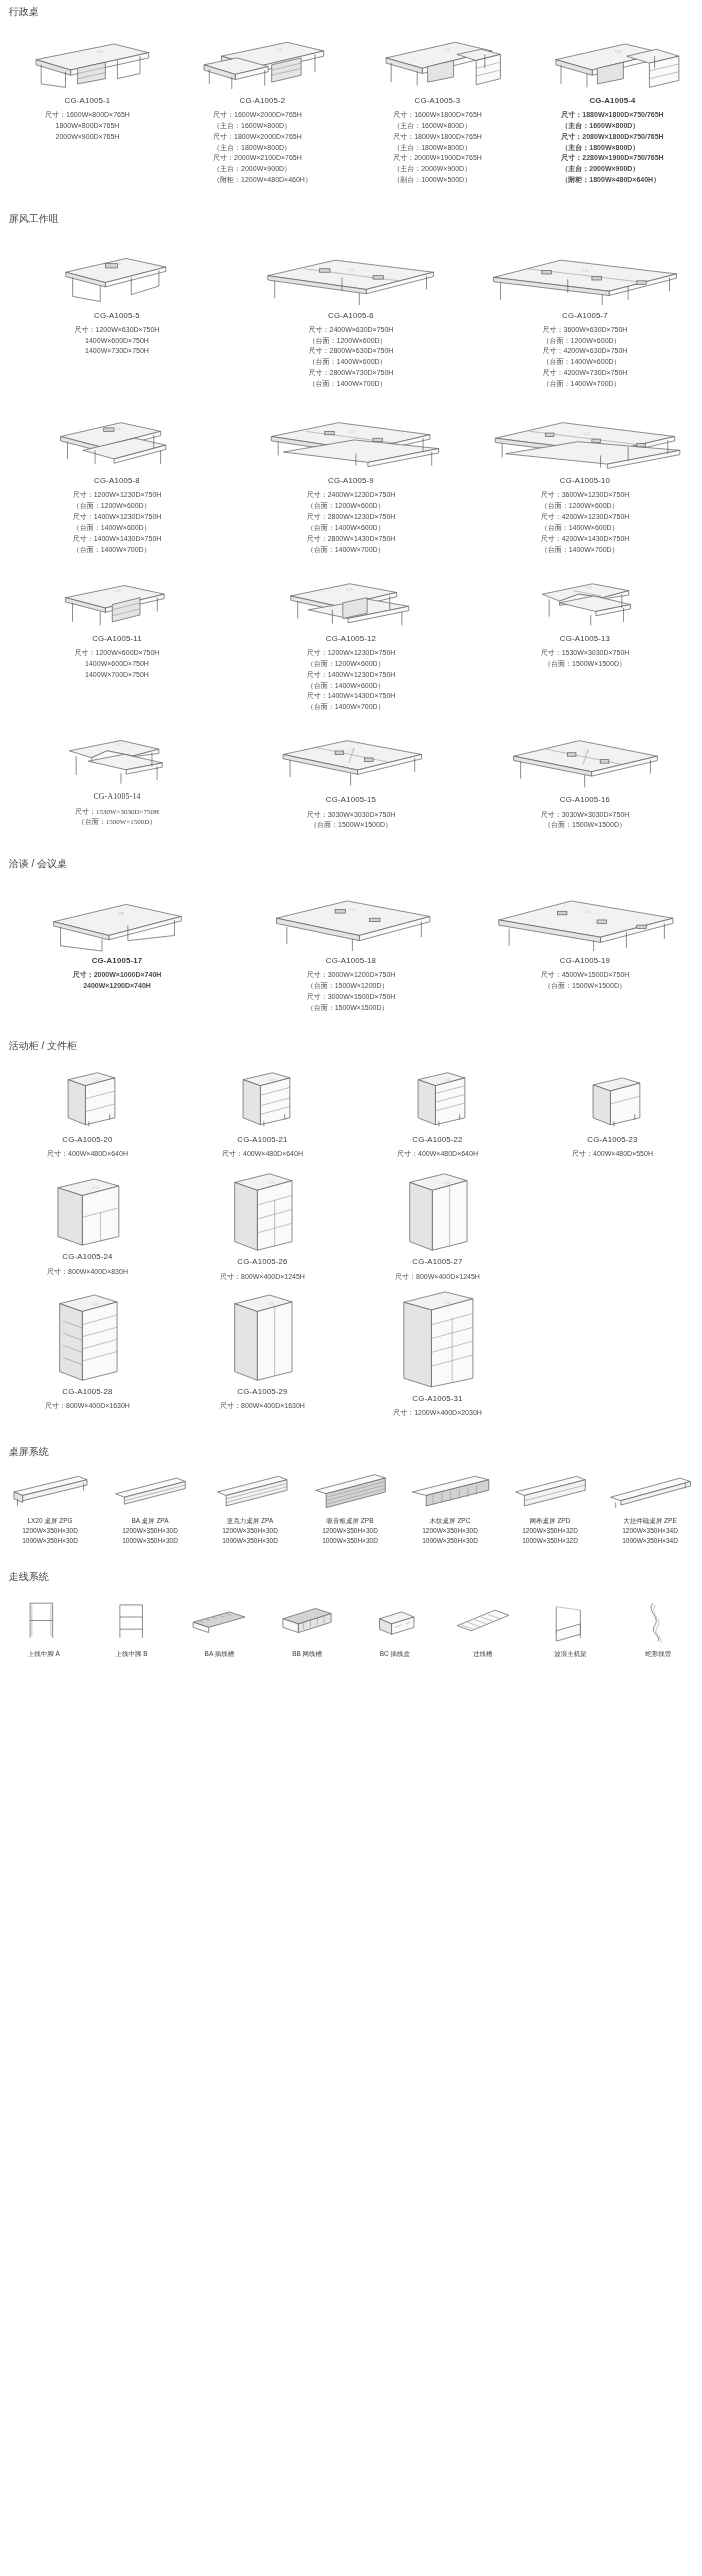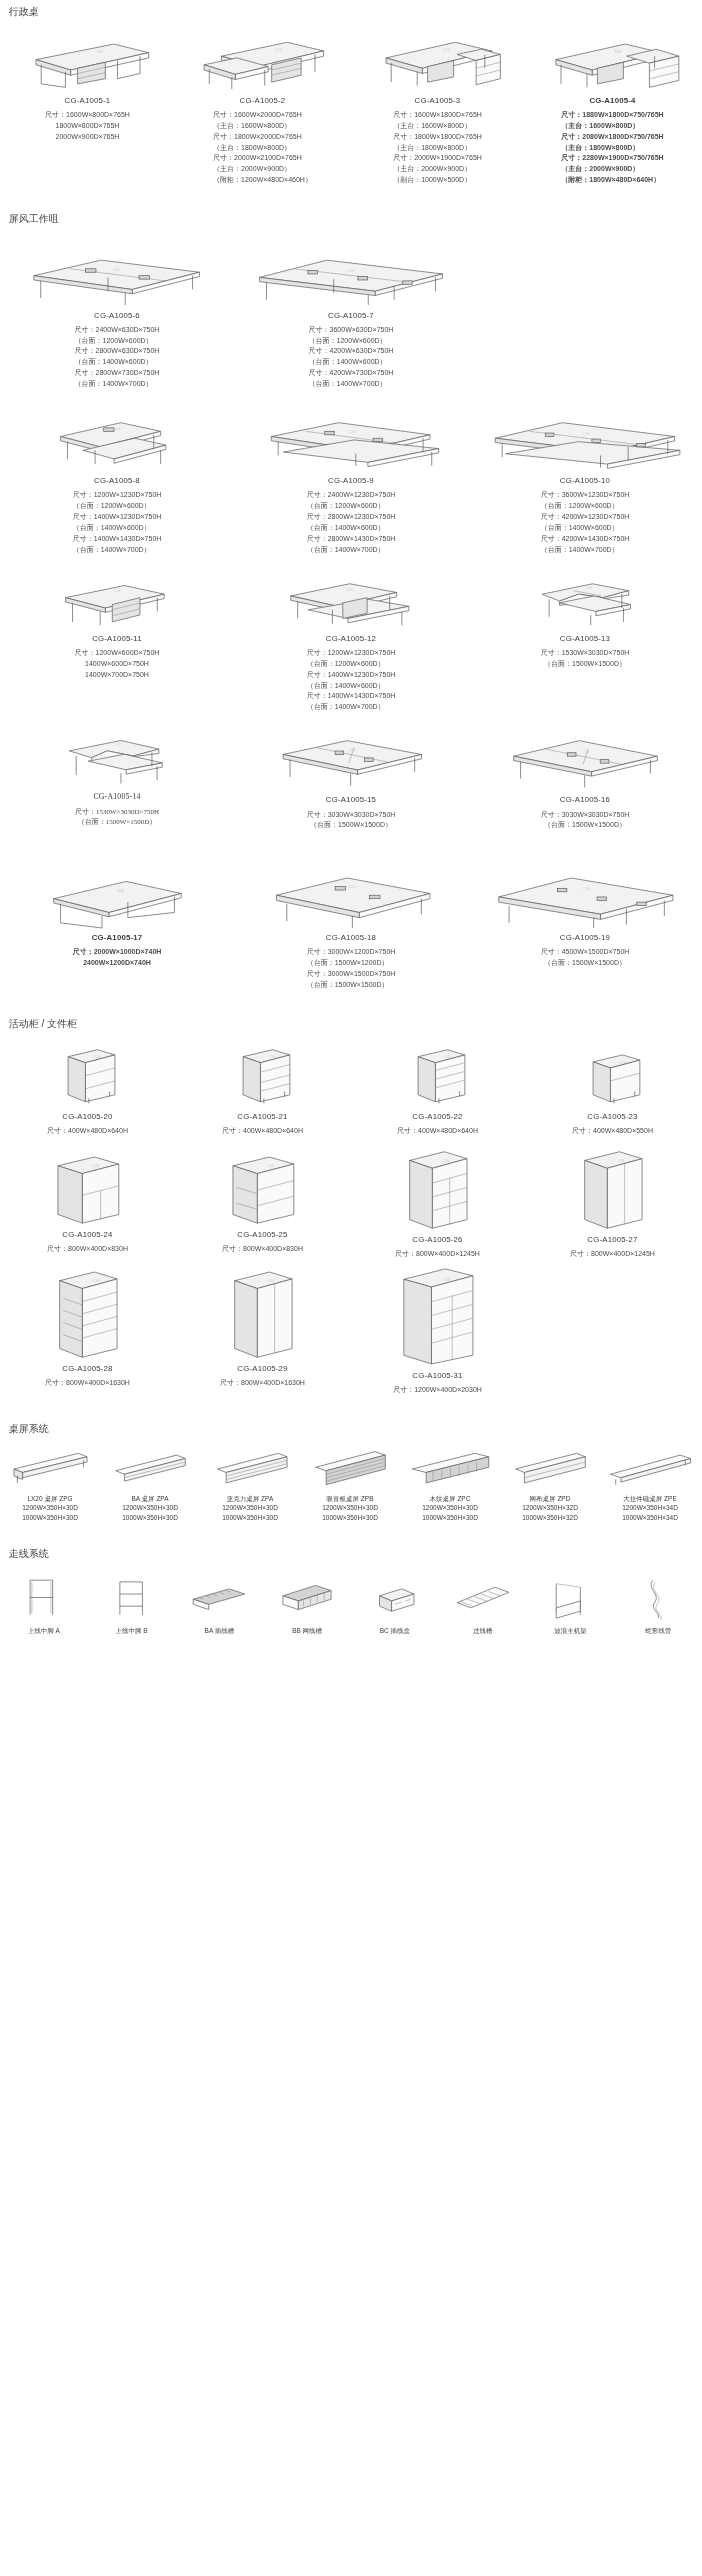--- a/index.html
+++ b/index.html
@@ -172,20 +172,37 @@
 
       </div>
     </div>
   </div>
 
   <div class="section">
     <div class="section-head">屏风工作咀</div>
     <div class="section-body">
 
       <div class="row">
+        <div class="cell" style="width:234px;">
+          <div class="img">
+            <svg width="173" height="69" viewBox="0 0 200 80" style="font-size:9px">
+              <polygon class="top" points="40,42 110,26 156,36 86,54"></polygon>
+              <polygon class="face" points="86,54 156,36 156,41 86,59"></polygon>
+              <polygon class="side" points="40,42 86,54 86,59 40,47"></polygon>
+              <path class="ln" d="M48,48 L48,70 M80,58 L80,76 M148,40 L148,58 M116,48 L116,68"></path>
+              <path class="ln" d="M48,70 L80,76 M116,68 L148,58"></path>
+              <rect class="dark" x="86" y="32" width="14" height="5"></rect>
+              <text class="wm" x="96" y="34">CG</text>
+            </svg>
+          </div>
+          <div class="code">CG-A1005-5</div>
+          <div class="spec">尺寸：1200W×630D×750H
+1400W×600D×750H
+1400W×730D×750H</div>
+        </div>
 
         <div class="cell" style="width:234px;">
           <div class="img">
             <svg width="199" height="69" viewBox="0 0 230 80" style="font-size:9px">
               <polygon class="top" points="18,46 96,28 210,42 132,62"></polygon>
               <polygon class="face" points="132,62 210,42 210,47 132,67"></polygon>
               <polygon class="side" points="18,46 132,62 132,67 18,51"></polygon>
               <path class="ln" d="M26,52 L26,72 M124,66 L124,80 M202,46 L202,62 M104,48 L104,64"></path>
               <path class="ln2" d="M60,38 L170,52"></path>
               <rect class="dark" x="78" y="38" width="12" height="4"></rect>
@@ -409,20 +426,21 @@
           <div class="code">CG-A1005-16</div>
           <div class="spec">尺寸：3030W×3030D×750H
 （台面：1500W×1500D）</div>
         </div>
       </div>
 
     </div>
   </div>
 
   <div class="section">
+    <div class="section-head">洽谈 / 会议桌</div>
     <div class="section-body">
       <div class="row">
         <div class="cell" style="width:234px;font-weight:bold;">
           <div class="img">
             <svg width="173" height="69" viewBox="0 0 200 80" style="font-size:9px">
               <polygon class="top" points="26,46 110,26 174,40 90,62"></polygon>
               <polygon class="face" points="90,62 174,40 174,45 90,67"></polygon>
               <polygon class="side" points="26,46 90,62 90,67 26,51"></polygon>
               <path class="ln" d="M34,52 L34,74 M82,66 L82,80 M166,44 L166,62 M112,50 L112,68"></path>
               <path class="ln" d="M34,74 L82,80 M112,68 L166,62"></path>
@@ -546,33 +564,20 @@
               <polygon class="side" points="16,18 44,27 44,84 16,74"></polygon>
               <path class="ln2" d="M44,52 L86,41 M65,46 L65,80"></path>
               <text class="wm" x="56" y="20">CG</text>
             </svg>
           </div>
           <div class="code">CG-A1005-24</div>
           <div class="spec">尺寸：800W×400D×830H</div>
         </div>
         <div class="cell" style="width:175px;">
           <div class="img">
-            <svg width="87" height="75" viewBox="0 0 100 86" style="font-size:9px">
-              <polygon class="top" points="16,18 58,8 86,16 44,27"></polygon>
-              <polygon class="face" points="44,27 86,16 86,74 44,84"></polygon>
-              <polygon class="side" points="16,18 44,27 44,84 16,74"></polygon>
-              <path class="ln2" d="M44,46 L86,35 M44,64 L86,53 M20,43 L44,50 M20,61 L44,68"></path>
-              <text class="wm" x="56" y="20">CG</text>
-            </svg>
-          </div>
-          <div class="code">CG-A1005-25</div>
-          <div class="spec">尺寸：800W×400D×830H</div>
-        </div>
-        <div class="cell" style="width:175px;">
-          <div class="img">
             <svg width="87" height="80" viewBox="0 0 100 92" style="font-size:9px">
               <polygon class="top" points="18,12 58,2 84,10 44,21"></polygon>
               <polygon class="face" points="44,21 84,10 84,80 44,90"></polygon>
               <polygon class="side" points="18,12 44,21 44,90 18,80"></polygon>
               <path class="ln2" d="M44,38 L84,27 M44,54 L84,43 M44,70 L84,59 M64,32 L64,86"></path>
               <text class="wm" x="56" y="14">CG</text>
             </svg>
           </div>
           <div class="code">CG-A1005-26</div>
           <div class="spec">尺寸：800W×400D×1245H</div>

